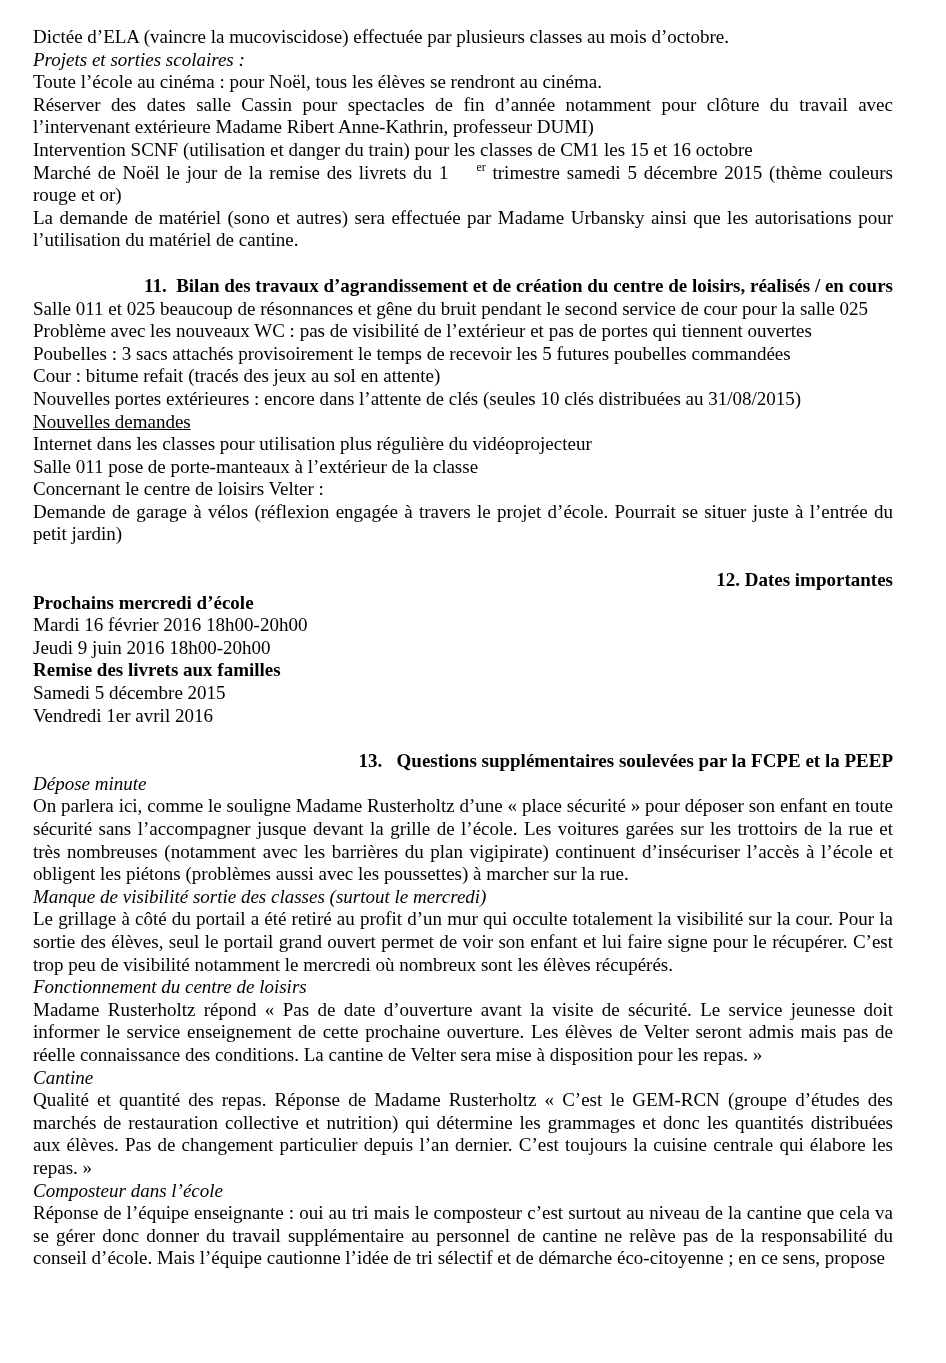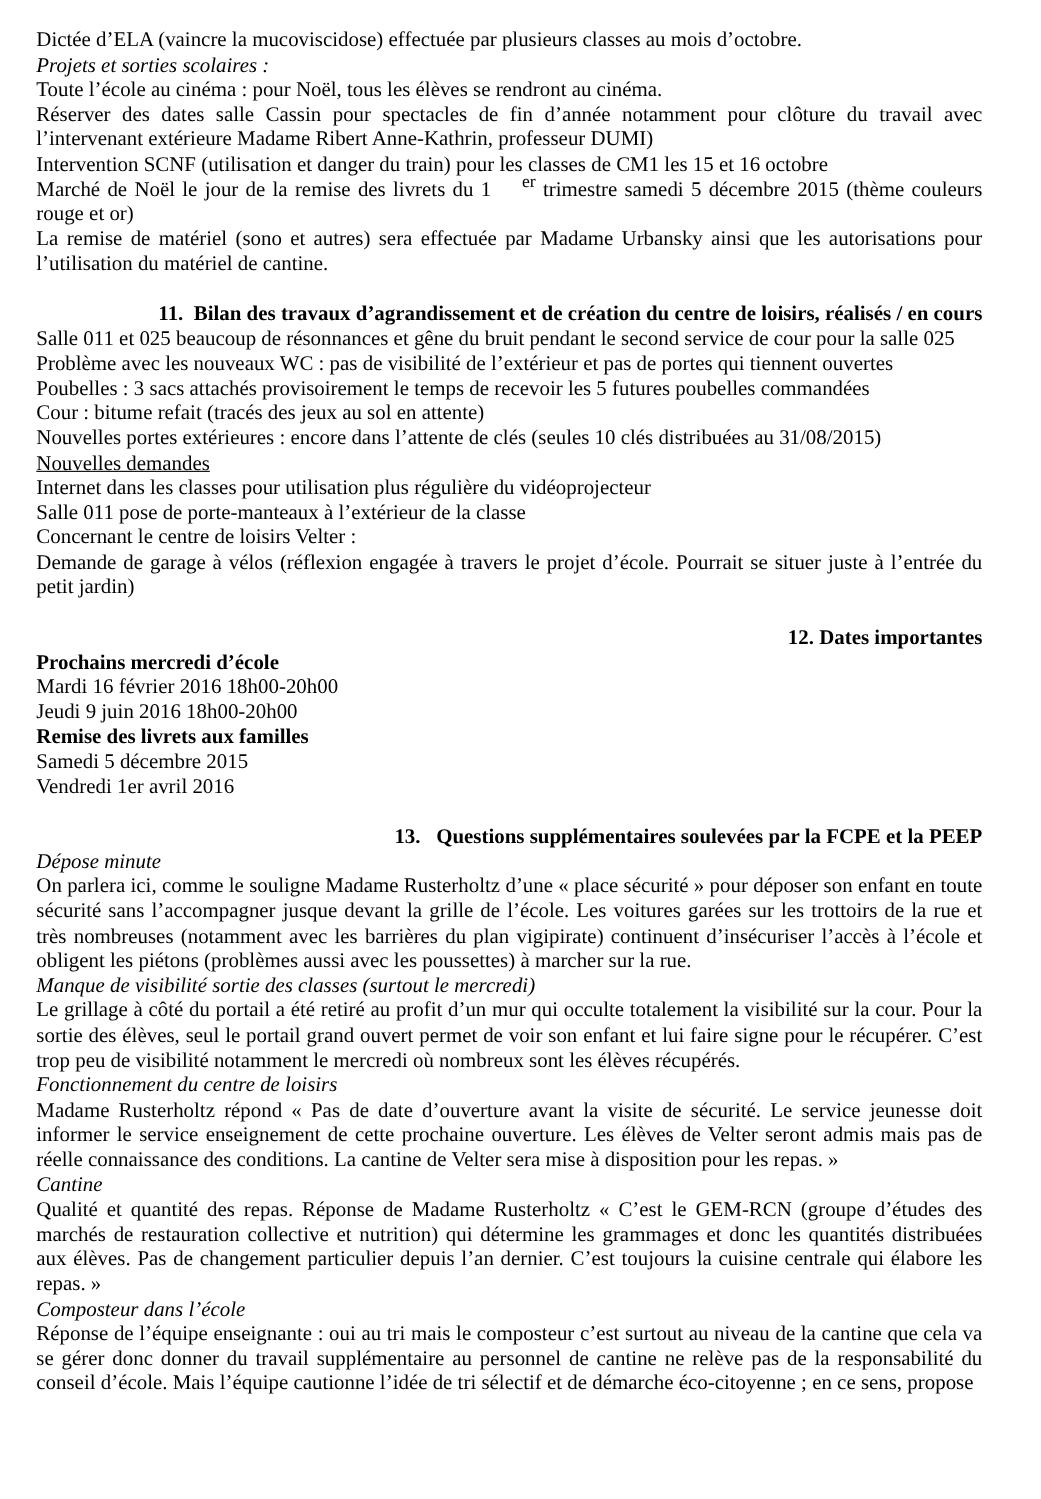--- a/index.html
+++ b/index.html
@@ -29,41 +29,41 @@
   .bold    { font-weight: bold; }
   .underline { text-decoration: underline; }
   .heading {
     font-weight: bold;
     padding-left: 55px;
     margin-top: 23px !important;
     white-space: pre-wrap;
     text-align: right;
   }
   sup {
-    font-size: 16px;
+    font-size: 12px;
     line-height: 0;
     vertical-align: super;
     margin-left: 28px;
   }
 </style>
 </head>
 <body>
 
 <div class="page">
 
   <p>Dictée d’ELA (vaincre la mucoviscidose) effectuée par plusieurs classes au mois d’octobre.</p>
   <p class="italic">Projets et sorties scolaires :</p>
   <p>Toute l’école au cinéma : pour Noël, tous les élèves se rendront au cinéma.</p>
   <p class="justify">Réserver des dates salle Cassin pour spectacles de fin d’année notamment pour clôture du travail avec l’intervenant extérieure Madame Ribert Anne-Kathrin, professeur DUMI)</p>
   <p>Intervention SCNF (utilisation et danger du train) pour les classes de CM1 les 15 et 16 octobre</p>
 
   <p class="justify"><span>Marché de Noël le jour de la remise des livrets du 1</span><sup>er</sup><span> trimestre samedi 5 décembre 2015 (thème couleurs rouge et or)</span></p>
 
 
-  <p class="justify">La remise de matériel (sono et autres) sera effectuée par Madame Urbansky ainsi que les autorisations pour l’utilisation du matériel de cantine.</p>
+  <p class="justify">La demande de matériel (sono et autres) sera effectuée par Madame Urbansky ainsi que les autorisations pour l’utilisation du matériel de cantine.</p>
 
   <p class="heading">11.  Bilan des travaux d’agrandissement et de création du centre de loisirs, réalisés / en cours</p>
   <p>Salle 011 et 025 beaucoup de résonnances et gêne du bruit pendant le second service de cour pour la salle 025</p>
   <p>Problème avec les nouveaux WC : pas de visibilité  de l’extérieur et pas de portes qui tiennent ouvertes</p>
   <p>Poubelles : 3 sacs attachés provisoirement le temps de recevoir les 5 futures poubelles commandées</p>
   <p>Cour : bitume refait (tracés des jeux au sol en attente)</p>
   <p>Nouvelles portes extérieures : encore dans l’attente de clés (seules 10 clés distribuées au 31/08/2015)</p>
   <p class="underline">Nouvelles demandes</p>
   <p>Internet dans les classes pour utilisation plus régulière du vidéoprojecteur</p>
   <p>Salle 011 pose de porte-manteaux à l’extérieur de la classe</p>

